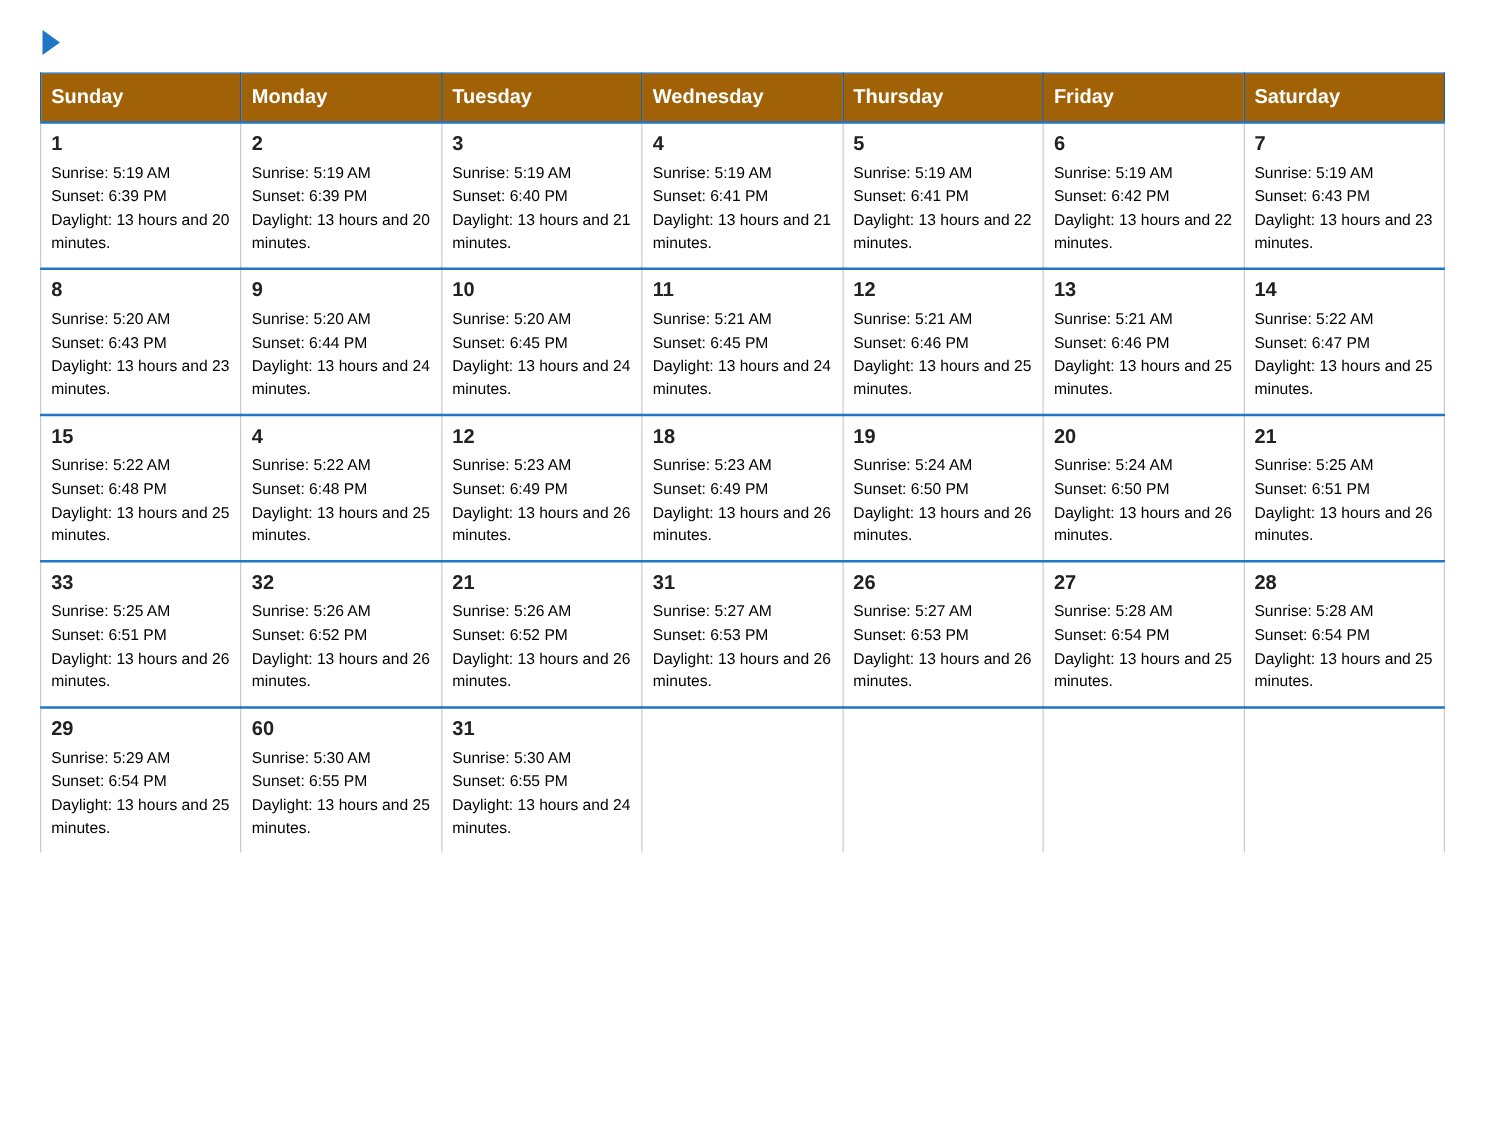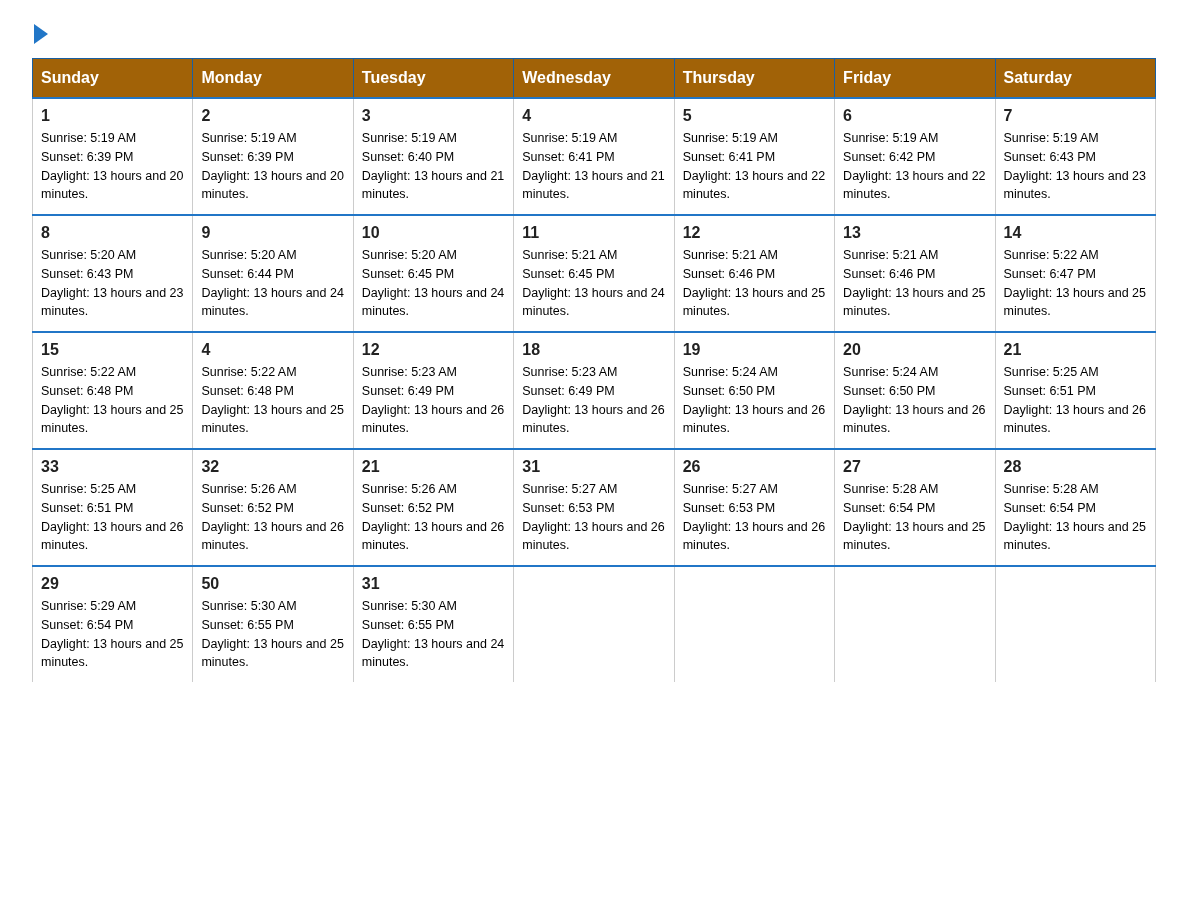--- a/index.html
+++ b/index.html
@@ -258,21 +258,21 @@
           <div class="day-number">28</div>
           <div class="day-info">Sunrise: 5:28 AM<br>Sunset: 6:54 PM<br>Daylight: 13 hours and 25 minutes.</div>
         </td>
       </tr>
       <tr>
         <td>
           <div class="day-number">29</div>
           <div class="day-info">Sunrise: 5:29 AM<br>Sunset: 6:54 PM<br>Daylight: 13 hours and 25 minutes.</div>
         </td>
         <td>
-          <div class="day-number">50</div>
+          <div class="day-number">60</div>
           <div class="day-info">Sunrise: 5:30 AM<br>Sunset: 6:55 PM<br>Daylight: 13 hours and 25 minutes.</div>
         </td>
         <td>
           <div class="day-number">31</div>
           <div class="day-info">Sunrise: 5:30 AM<br>Sunset: 6:55 PM<br>Daylight: 13 hours and 24 minutes.</div>
         </td>
         <td class="empty-cell"></td>
         <td class="empty-cell"></td>
         <td class="empty-cell"></td>
         <td class="empty-cell"></td>

